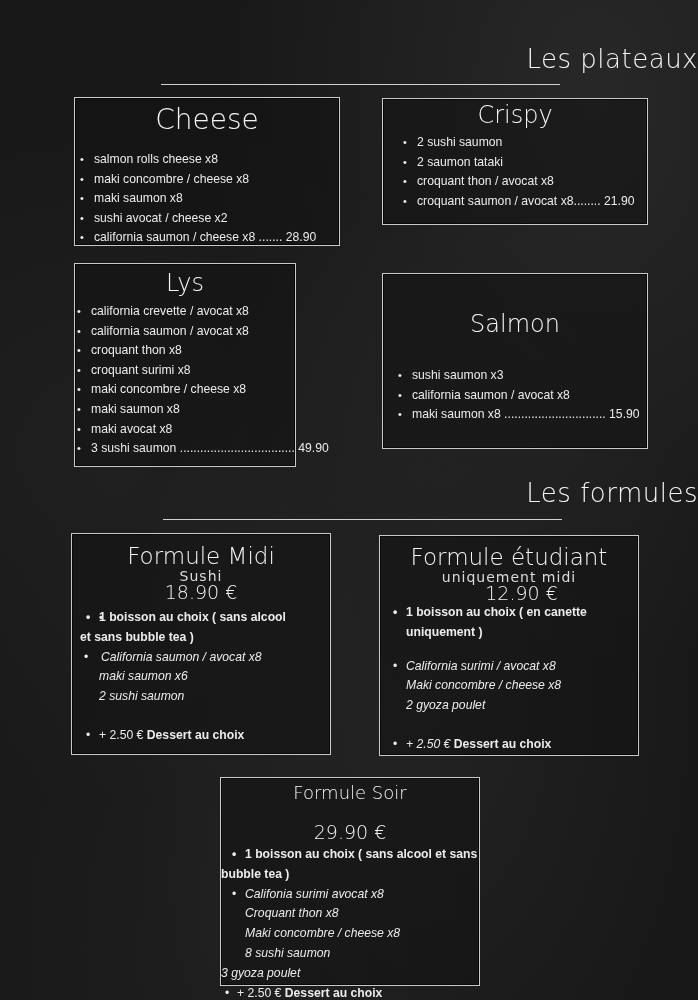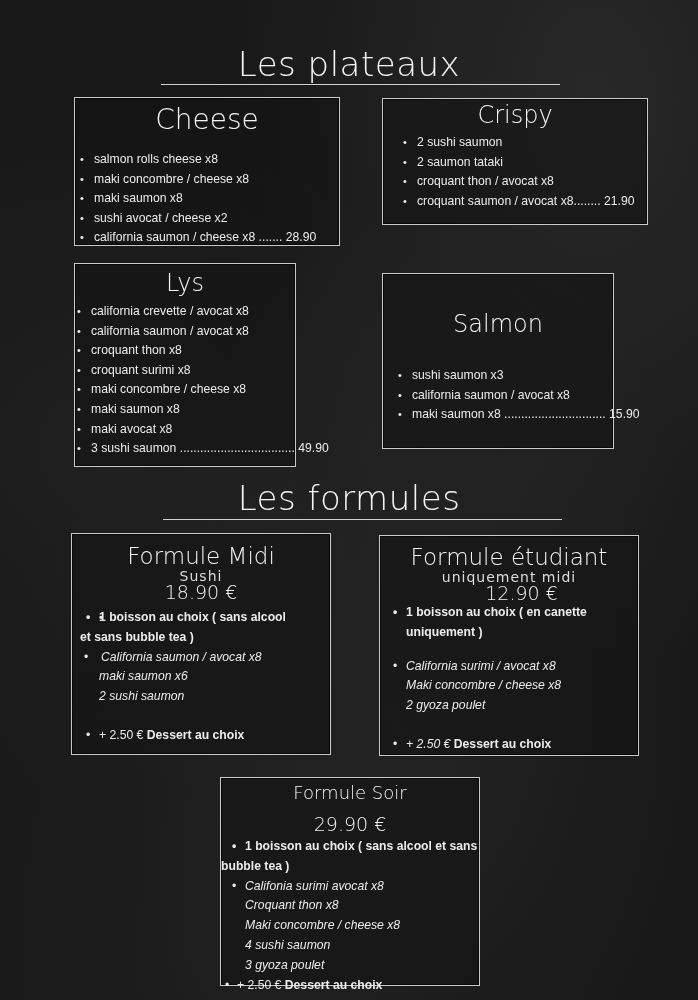--- a/index.html
+++ b/index.html
@@ -8,23 +8,23 @@
     background: #181818;
     background-image:
       radial-gradient(ellipse at 85% 10%, rgba(70,70,70,0.35), transparent 45%),
       radial-gradient(ellipse at 60% 70%, rgba(60,60,60,0.30), transparent 50%),
       radial-gradient(ellipse at 15% 45%, rgba(55,55,55,0.25), transparent 45%),
       radial-gradient(ellipse at 30% 95%, rgba(45,45,45,0.3), transparent 40%);
     color: #f2f2f2;
     font-family: "Liberation Sans", sans-serif;
   }
   .section-title {
-    position: absolute; left: 0; width: 698px; text-align: center;
+    position: absolute; left: 0; width: 698px; text-align: right;
     font-family: "DejaVu Sans", sans-serif; font-weight: 300;
-    font-size: 34px; letter-spacing: 0.5px; color: #f4f4f4;
+    font-size: 26px; letter-spacing: 0.5px; color: #f4f4f4;
   }
   .rule { position: absolute; height: 1px; background: #cfcfcf; }
   .box {
     position: absolute; box-sizing: border-box;
     border: 1.5px solid #c9c9c9;
     box-shadow: inset 0 0 0 1px rgba(0,0,0,0.6);
     background: rgba(18,18,18,0.55);
   }
   .box-title {
     text-align: center; font-family: "DejaVu Sans", sans-serif;
@@ -80,21 +80,21 @@
     <li>california saumon / avocat x8</li>
     <li>croquant thon x8</li>
     <li>croquant surimi  x8</li>
     <li>maki concombre / cheese x8</li>
     <li>maki saumon x8</li>
     <li>maki avocat x8</li>
     <li>3 sushi saumon  .................................. 49.90</li>
   </ul>
 </div>
 
-<div class="box" style="left:382px; top:273px; width:232px; height:176px;">
+<div class="box" style="left:382px; top:273px; width:266px; height:176px;">
   <div class="box-title" style="font-size:24px; margin-top:38px;">Salmon</div>
   <ul class="items" style="margin-top:30px; margin-left:10px;">
     <li>sushi saumon x3</li>
     <li>california saumon / avocat  x8</li>
     <li>maki saumon x8  .............................. 15.90</li>
   </ul>
 </div>
 
 <div class="section-title" style="top:478px;">Les formules</div>
 <div class="rule" style="left:163px; top:519px; width:399px;"></div>
@@ -122,24 +122,24 @@
     <div class="f-line bold" style="padding-left:26px;">uniquement )</div>
     <div class="f-line ital" style="padding-left:26px; margin-top:14px;"><span style="position:absolute; left:13px; font-style:normal;">•</span><span>California surimi / avocat x8</span></div>
     <div class="f-line ital" style="padding-left:26px;">Maki concombre / cheese x8</div>
     <div class="f-line ital" style="padding-left:26px;">2 gyoza poulet</div>
     <div class="f-line dess" style="padding-left:26px; margin-top:19px;"><span style="position:absolute; left:13px;">•</span><i>+ 2.50 €</i> <b>Dessert au choix</b></div>
   </div>
 </div>
 
 <div class="box" style="left:220px; top:777px; width:260px; height:209px;">
   <div class="box-title" style="font-size:18px; margin-top:6px;">Formule Soir</div>
-  <div class="price-big" style="font-size:19px; margin-top:13px;">29.90 €</div>
+  <div class="price-big" style="font-size:19px; margin-top:21px;">29.90 €</div>
   <div style="margin-top:3px;">
     <div class="f-line bold" style="padding-left:24px;"><span style="position:absolute; left:11px;">•</span><span>1  boisson au choix ( sans alcool et sans</span></div>
     <div class="f-line bold" style="">bubble tea )</div>
     <div class="f-line ital" style="padding-left:24px;"><span style="position:absolute; left:11px; font-style:normal;">•</span><span>Califonia surimi avocat x8</span></div>
     <div class="f-line ital" style="padding-left:24px;">Croquant thon x8</div>
     <div class="f-line ital" style="padding-left:24px;">Maki concombre / cheese x8</div>
-    <div class="f-line ital" style="padding-left:24px;">4 sushi saumon</div>
-    <div class="f-line ital" style="padding-left:24px;">3 gyoza poulet</div>
+    <div class="f-line ital" style="padding-left:24px;">8 sushi saumon</div>
+    <div class="f-line ital" style="">3 gyoza poulet</div>
     <div class="f-line dess" style="padding-left:16px;"><span style="position:absolute; left:4px;">•</span><span>+ 2.50 €</span> <b>Dessert au choix</b></div>
   </div>
 </div>
 
 </body></html>

